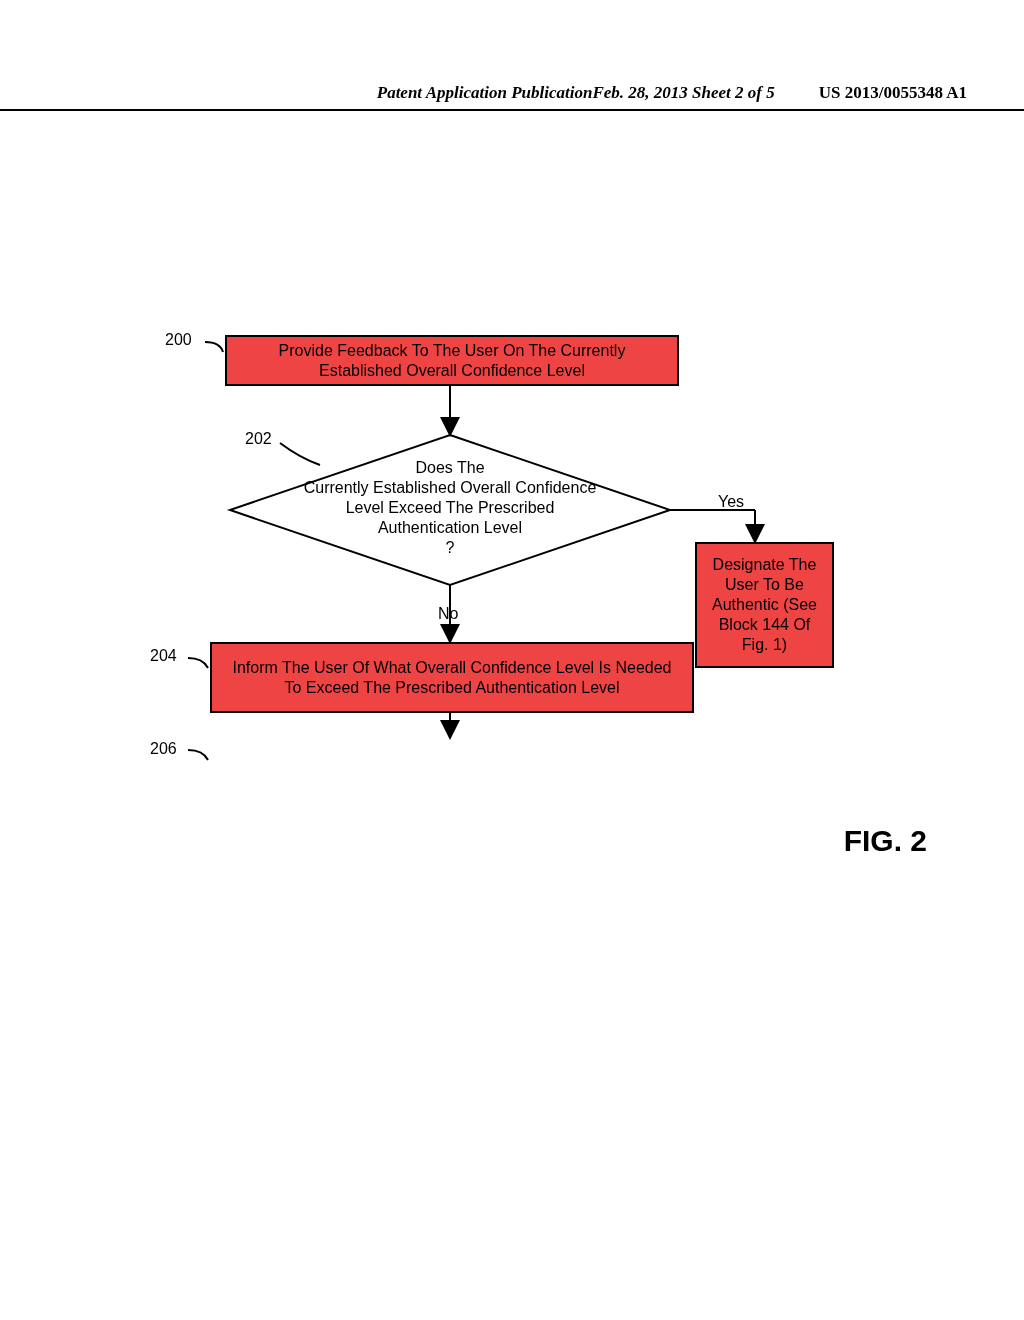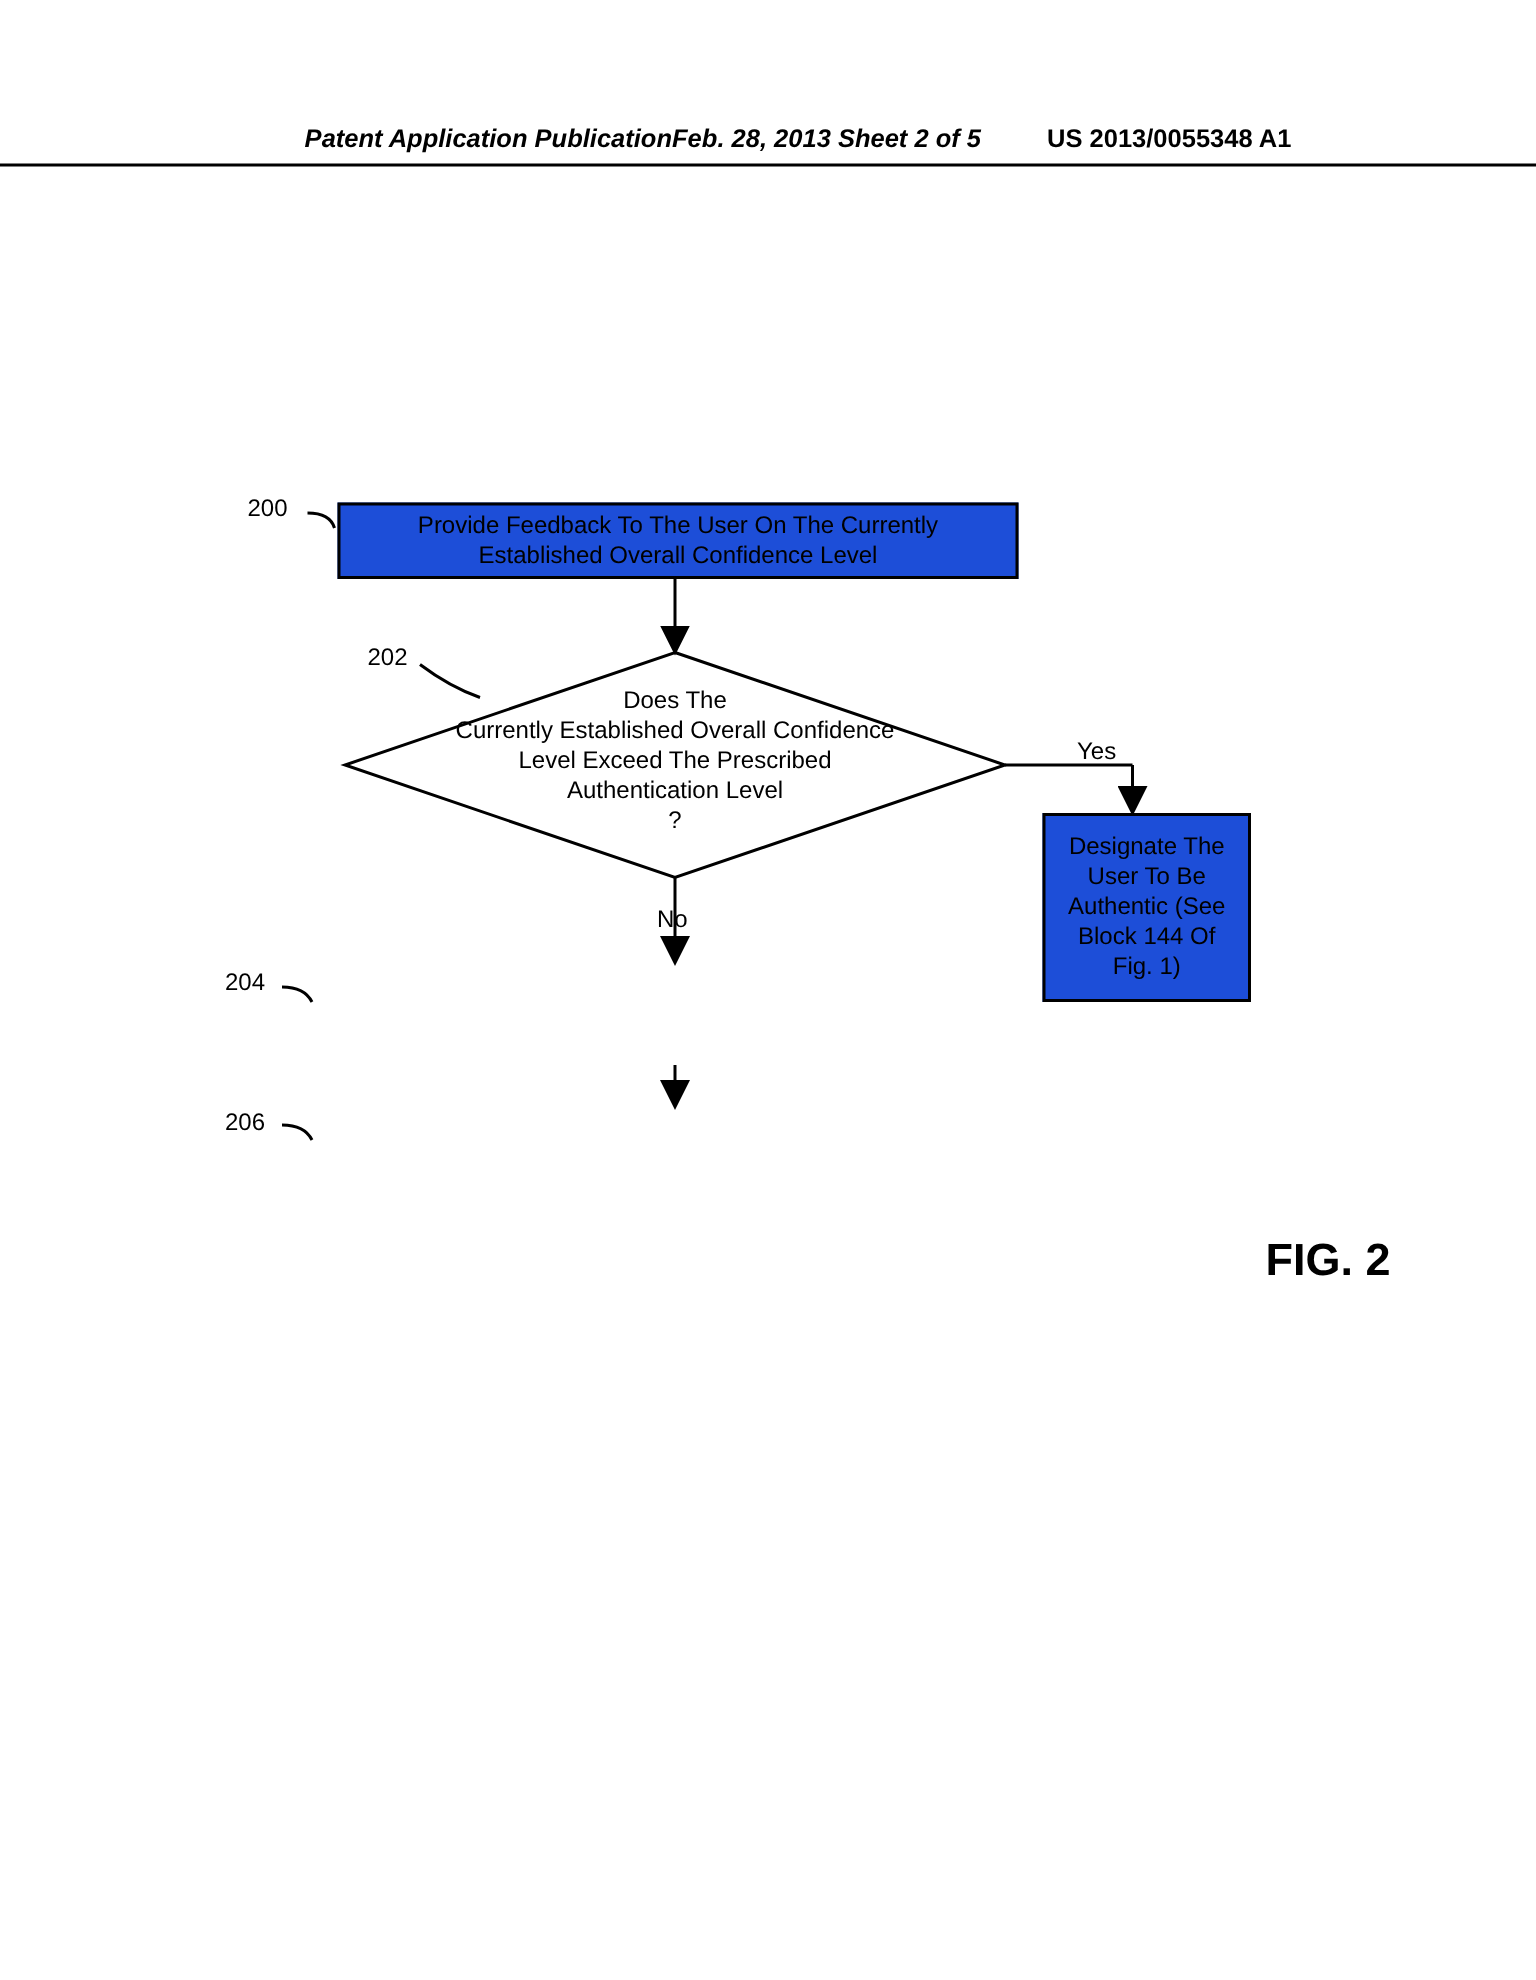--- a/index.html
+++ b/index.html
@@ -14,25 +14,26 @@
   .header {
     position: absolute;
     top: 83px;
     left: 0;
     width: 100%;
     border-bottom: 2px solid #000;
     padding: 0 0 6px 0;
   }
   .header-row {
     display: flex;
-    padding: 0 75px 0 115px;
+    padding: 0 57px 0 115px;
     font-size: 17px;
     font-weight: bold;
     font-style: italic;
-    justify-content: center;
+    justify-content: flex-end;
+    font-family: Liberation Serif, serif;
   }
   .header-row span { font-style: italic; }
   .header-row .pubno { font-style: normal; font-weight: bold; margin-left: 44px; }
 
   .fig-label {
     position: absolute;
     bottom: 462px;
     left: 0;
     width: 927px;
     text-align: right;
@@ -44,21 +45,21 @@
   .flow {
     position: absolute;
     top: 330px;
     left: 150px;
     width: 820px;
     height: 540px;
   }
   .box {
     position: absolute;
     border: 2px solid #000;
-    background: #1d4ed8;
+    background: #ef4444;
     font-size: 16px;
     text-align: center;
     display: flex;
     align-items: center;
     justify-content: center;
     padding: 6px 10px;
     line-height: 1.25;
   }
   .ref {
     position: absolute;
@@ -131,20 +132,23 @@
   </div>
 
   <div class="edge-label" style="left:288px; top:275px;">No</div>
 
   <div class="edge-label" style="left:568px; top:163px;">Yes</div>
 
   <div class="box" style="left:545px; top:212px; width:115px; height:110px;">
     <span>Designate The User To Be Authentic (See Block 144 Of Fig. 1)</span>
   </div>
 
+  <div class="box" style="left:60px; top:312px; width:460px; height:55px;">
+    <span>Inform The User Of What Overall Confidence Level Is Needed To Exceed The Prescribed Authentication Level</span>
+  </div>
 
 
   <div class="ref" style="left:15px; top:1px;">200</div>
   <div class="ref" style="left:95px; top:100px;">202</div>
   <div class="ref" style="left:0px; top:317px;">204</div>
   <div class="ref" style="left:0px; top:410px;">206</div>
 
 </div>
 
 <div class="fig-label">FIG. 2</div>

